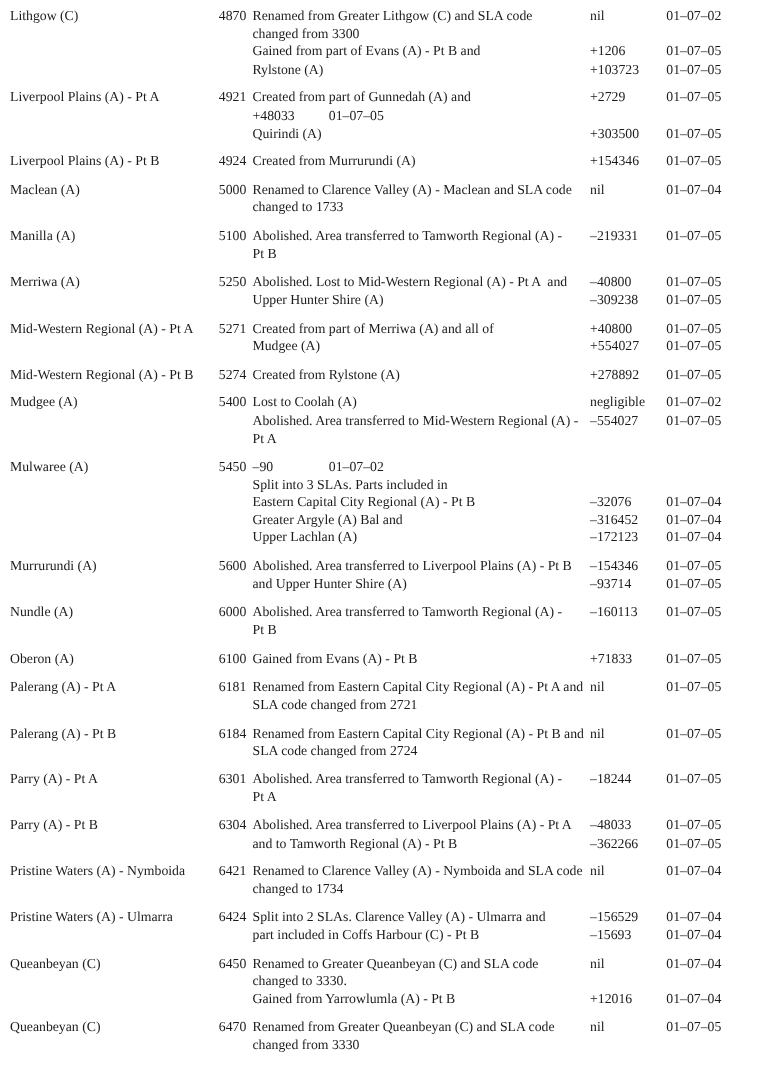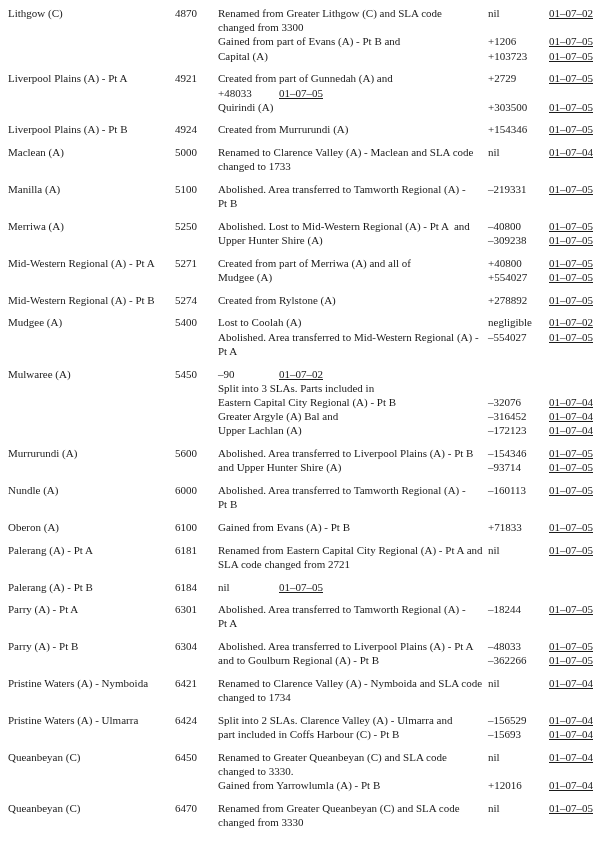--- a/index.html
+++ b/index.html
@@ -31,41 +31,39 @@
     flex: 0 0 162px;
     width: 162px;
   }
   .c-code {
     flex: 0 0 32px;
     width: 32px;
     text-align: center;
   }
   .c-body {
     flex: 1;
-    margin-left: 16px;
   }
   .seg {
     display: flex;
     align-items: flex-start;
   }
   .c-desc {
     flex: 0 0 270px;
     width: 270px;
   }
   .c-desc div {
     white-space: pre;
   }
   .c-val {
     flex: 0 0 61px;
     width: 61px;
   }
   .c-date {
     flex: 0 0 49px;
     width: 49px;
-    text-decoration: underline;
   }
 </style>
 </head>
 <body>
 
 <div class="page">
   <div id="sla-table">
       <div class="entry">
         <div class="c-name">Lithgow (C)</div>
         <div class="c-code">4870</div>
@@ -80,21 +78,21 @@
           </div>
           <div class="seg">
             <div class="c-desc">
               <div>Gained from part of Evans (A) - Pt B and</div>
             </div>
             <div class="c-val">+1206</div>
             <div class="c-date">01–07–05</div>
           </div>
           <div class="seg">
             <div class="c-desc">
-              <div>Capital (A)</div>
+              <div>Rylstone (A)</div>
             </div>
             <div class="c-val">+103723</div>
             <div class="c-date">01–07–05</div>
           </div>
         </div>
       </div>
       <div class="entry">
         <div class="c-name">Liverpool Plains (A) - Pt A</div>
         <div class="c-code">4921</div>
         <div class="c-body">
@@ -330,20 +328,24 @@
             <div class="c-val">nil</div>
             <div class="c-date">01–07–05</div>
           </div>
         </div>
       </div>
       <div class="entry">
         <div class="c-name">Palerang (A) - Pt B</div>
         <div class="c-code">6184</div>
         <div class="c-body">
           <div class="seg">
+            <div class="c-desc">
+              <div>Renamed from Eastern Capital City Regional (A) - Pt B and</div>
+              <div>SLA code changed from 2724</div>
+            </div>
             <div class="c-val">nil</div>
             <div class="c-date">01–07–05</div>
           </div>
         </div>
       </div>
       <div class="entry">
         <div class="c-name">Parry (A) - Pt A</div>
         <div class="c-code">6301</div>
         <div class="c-body">
           <div class="seg">
@@ -362,21 +364,21 @@
         <div class="c-body">
           <div class="seg">
             <div class="c-desc">
               <div>Abolished. Area transferred to Liverpool Plains (A) - Pt A</div>
             </div>
             <div class="c-val">–48033</div>
             <div class="c-date">01–07–05</div>
           </div>
           <div class="seg">
             <div class="c-desc">
-              <div>and to Goulburn Regional (A) - Pt B</div>
+              <div>and to Tamworth Regional (A) - Pt B</div>
             </div>
             <div class="c-val">–362266</div>
             <div class="c-date">01–07–05</div>
           </div>
         </div>
       </div>
       <div class="entry">
         <div class="c-name">Pristine Waters (A) - Nymboida</div>
         <div class="c-code">6421</div>
         <div class="c-body">

